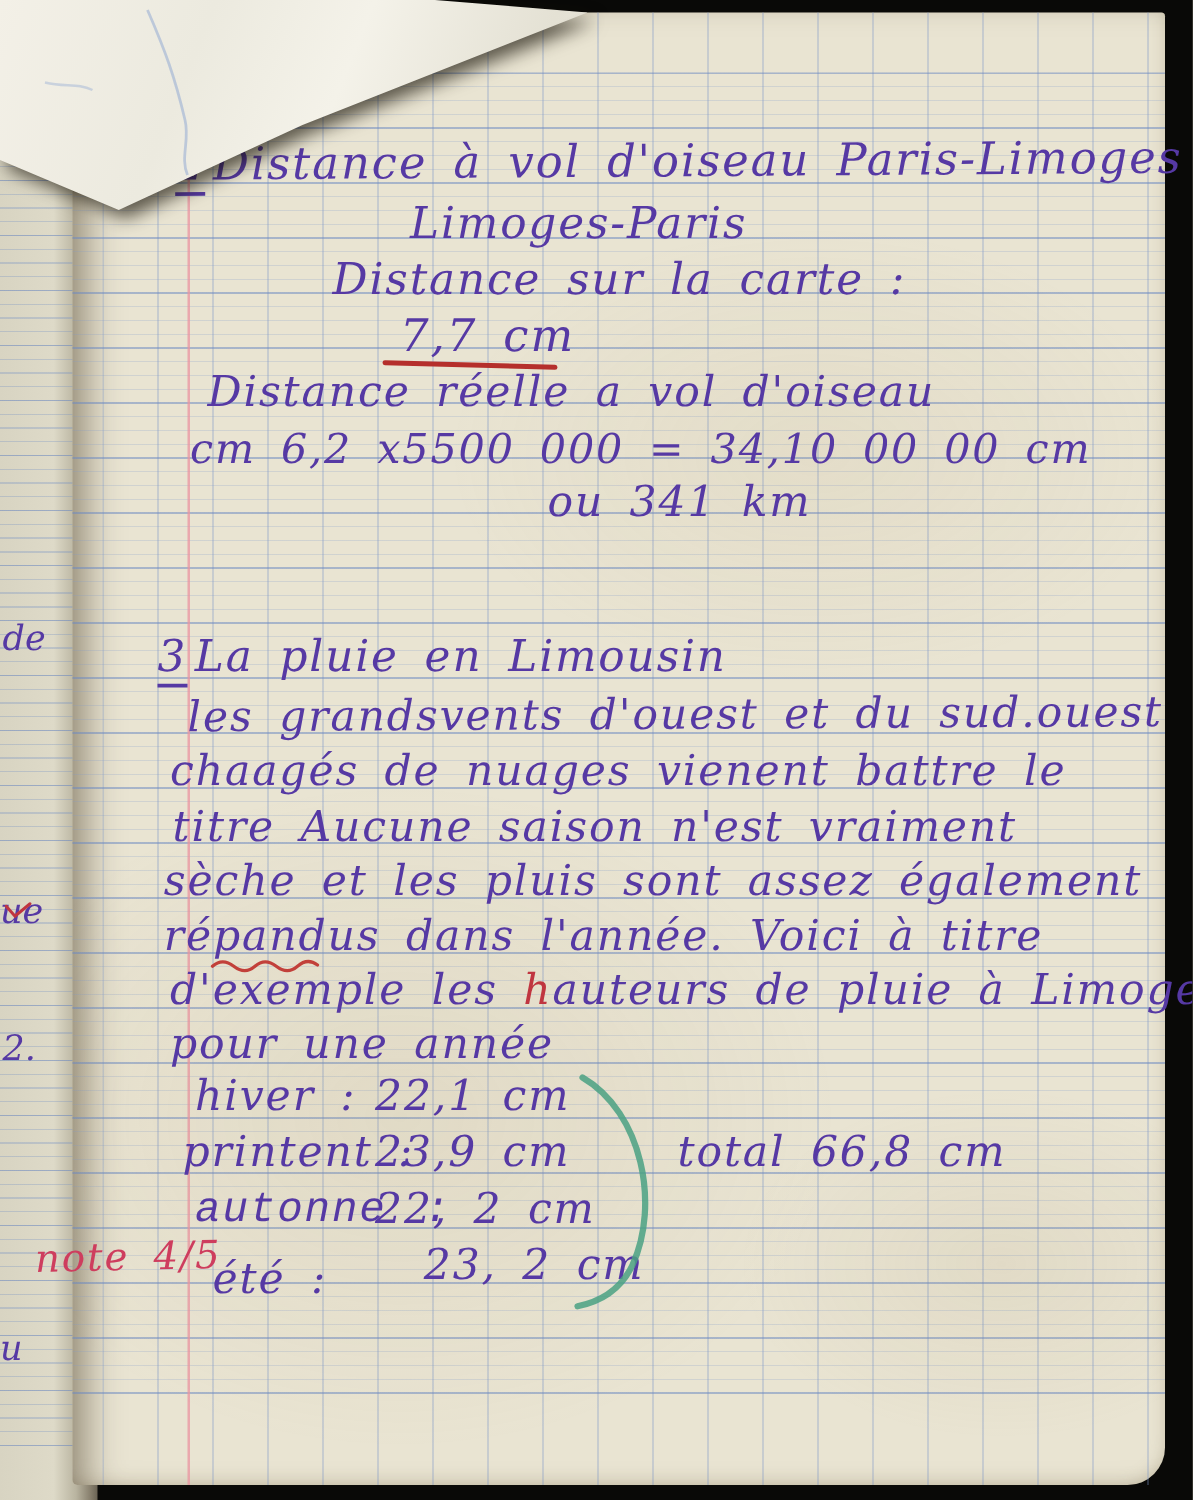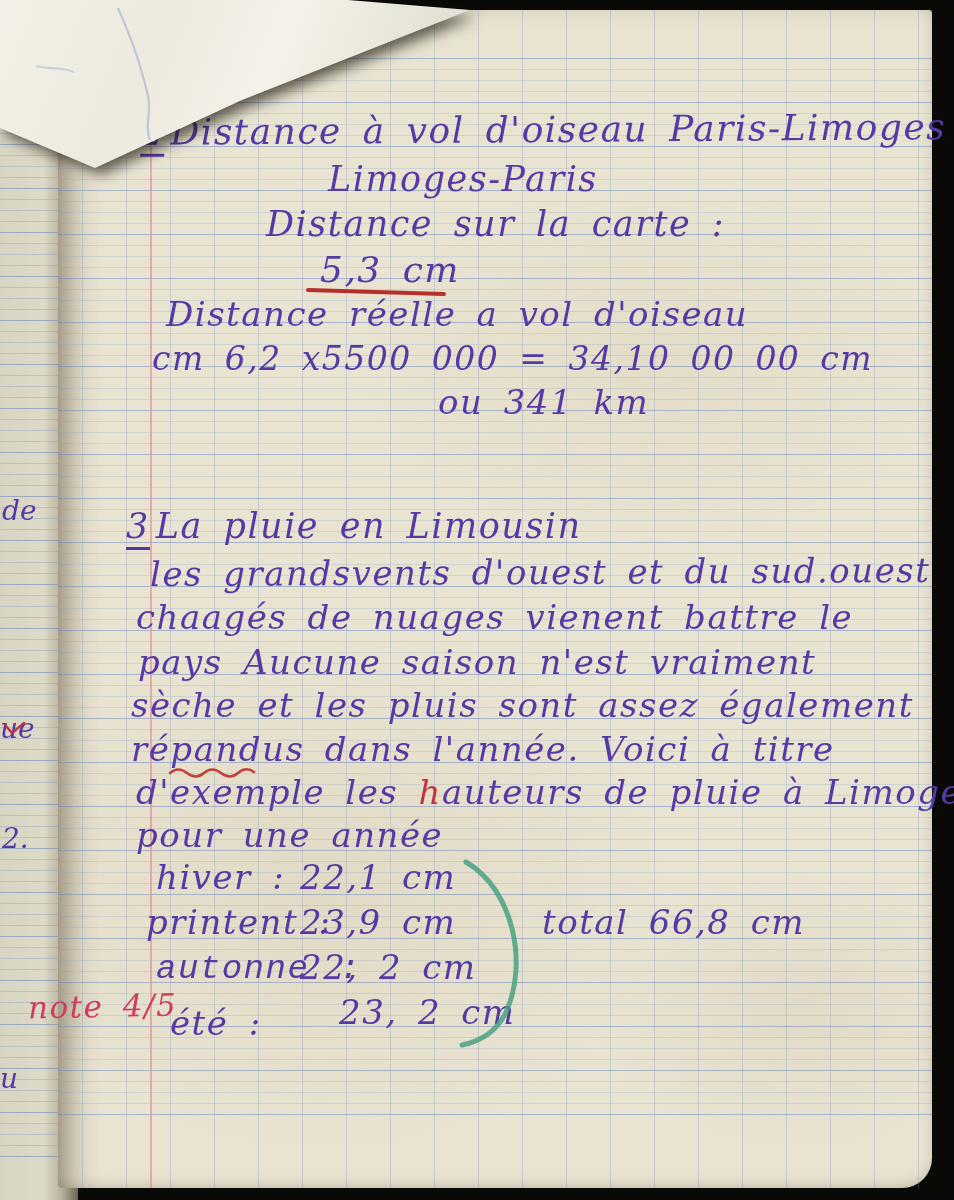--- a/index.html
+++ b/index.html
@@ -75,32 +75,32 @@
     <div class="hlines"></div>
     <div class="margin-line"></div>
     <div class="texture"></div>
   </div>
 
   <div class="hw" style="left:140px;top:112px;font-size:36px;transform:rotate(-0.4deg);">
     <span class="num">2</span><span>Distance à vol d'oiseau Paris-Limoges</span>
   </div>
   <div class="hw" style="left:328px;top:162px;font-size:35px;">Limoges-Paris</div>
   <div class="hw" style="left:266px;top:207px;font-size:35px;">Distance sur la carte :</div>
-  <div class="hw" style="left:320px;top:252px;font-size:36px;">5,3 cm</div>
+  <div class="hw" style="left:320px;top:252px;font-size:36px;">7,7 cm</div>
   <div class="red-underline"></div>
   <div class="hw" style="left:166px;top:297px;">Distance réelle a vol d'oiseau</div>
   <div class="hw" style="left:152px;top:342px;font-size:33px;">cm 6,2 x5500 000 = 34,10 00 00 cm</div>
   <div class="hw" style="left:438px;top:385px;">ou 341 km</div>
 
   <div class="hw" style="left:126px;top:509px;font-size:35px;">
     <span class="num">3</span><span>La pluie en Limousin</span>
   </div>
   <div class="hw" style="left:150px;top:555px;transform:rotate(-0.3deg);">les grandsvents d'ouest et du sud.ouest</div>
   <div class="hw" style="left:136px;top:600px;">chaagés de nuages vienent battre le</div>
-  <div class="hw" style="left:138px;top:645px;">pays Aucune saison n'est vraiment</div>
+  <div class="hw" style="left:138px;top:645px;">titre Aucune saison n'est vraiment</div>
   <div class="hw" style="left:131px;top:732px;">répandus dans l'année. Voici à titre</div>
   <div class="hw" style="left:131px;top:688px;">sèche et les pluis sont assez également</div>
   <svg style="left:168px;top:764px;" width="92" height="16">
     <path d="M2 9 Q10 2 19 9 T36 9 T53 9 T70 9 T86 8" fill="none" stroke="#c2403a" stroke-width="2.6" stroke-linecap="round"></path>
   </svg>
   <div class="hw" style="left:136px;top:775px;">
     <span>d'exemple les </span><span class="red-ink">h</span><span>auteurs de pluie à Limoges</span>
   </div>
   <div class="hw" style="left:136px;top:818px;">pour une année</div>
 

